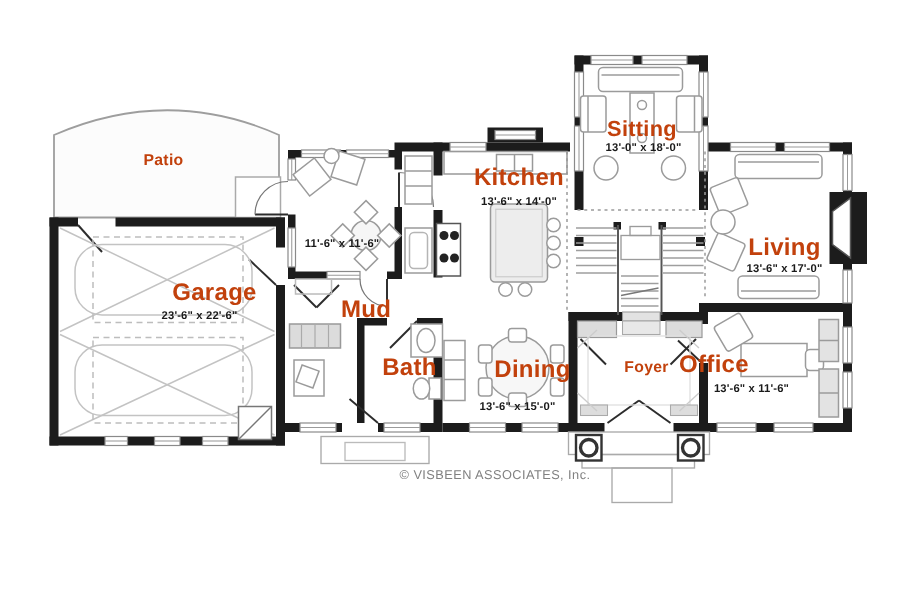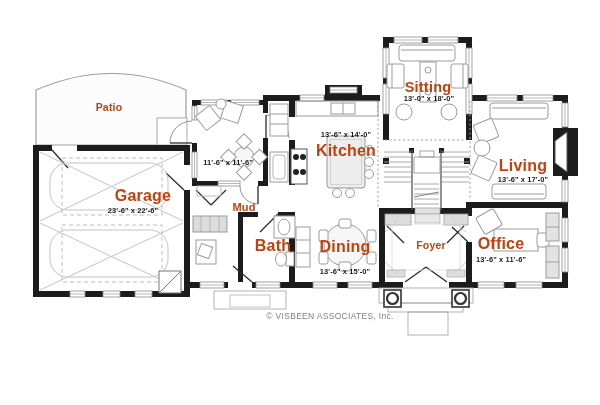--- a/index.html
+++ b/index.html
@@ -382,34 +382,34 @@
   </g>
 </svg>
 
   <div class="lbl" style="left:109px;top:108px;font-size:10.5px;">Patio</div>
 
   <div class="lbl" style="left:143px;top:196px;font-size:16px;">Garage</div>
   <div class="dims" style="left:133px;top:210px;">23'-6" x 22'-6"</div>
 
   <div class="dims" style="left:228px;top:162px;">11'-6" x 11'-6"</div>
 
-  <div class="lbl" style="left:346px;top:119px;font-size:16px;margin-top:32px;">Kitchen</div>
+  <div class="lbl" style="left:346px;top:119px;font-size:16px;">Kitchen</div>
   <div class="dims" style="left:346px;top:134px;">13'-6" x 14'-0"</div>
 
   <div class="lbl" style="left:428px;top:87px;font-size:14.5px;">Sitting</div>
   <div class="dims" style="left:429px;top:98px;">13'-0" x 18'-0"</div>
 
   <div class="lbl" style="left:523px;top:166px;font-size:16px;">Living</div>
   <div class="dims" style="left:523px;top:179px;">13'-6" x 17'-0"</div>
 
-  <div class="lbl" style="left:244px;top:207px;font-size:11px;">Mud</div>
+  <div class="lbl" style="left:244px;top:207px;font-size:16px;">Mud</div>
   <div class="lbl" style="left:273px;top:246px;font-size:16px;">Bath</div>
 
-  <div class="lbl" style="left:345px;top:247px;font-size:16px;">Dining</div>
+  <div class="lbl" style="left:345px;top:247px;font-size:16px;padding-left:20px;">Dining</div>
   <div class="dims" style="left:345px;top:271px;">13'-6" x 15'-0"</div>
 
   <div class="lbl" style="left:431px;top:246px;font-size:10.5px;">Foyer</div>
 
-  <div class="lbl" style="left:501px;top:244px;font-size:16px;text-align:right;">Office</div>
+  <div class="lbl" style="left:476px;top:244px;font-size:16px;text-align:right;">Office</div>
   <div class="dims" style="left:501px;top:259px;">13'-6" x 11'-6"</div>
 
   <div class="copy" style="left:314px;top:316px;">© VISBEEN ASSOCIATES, Inc.</div>
 </div>
 
 </body></html>

